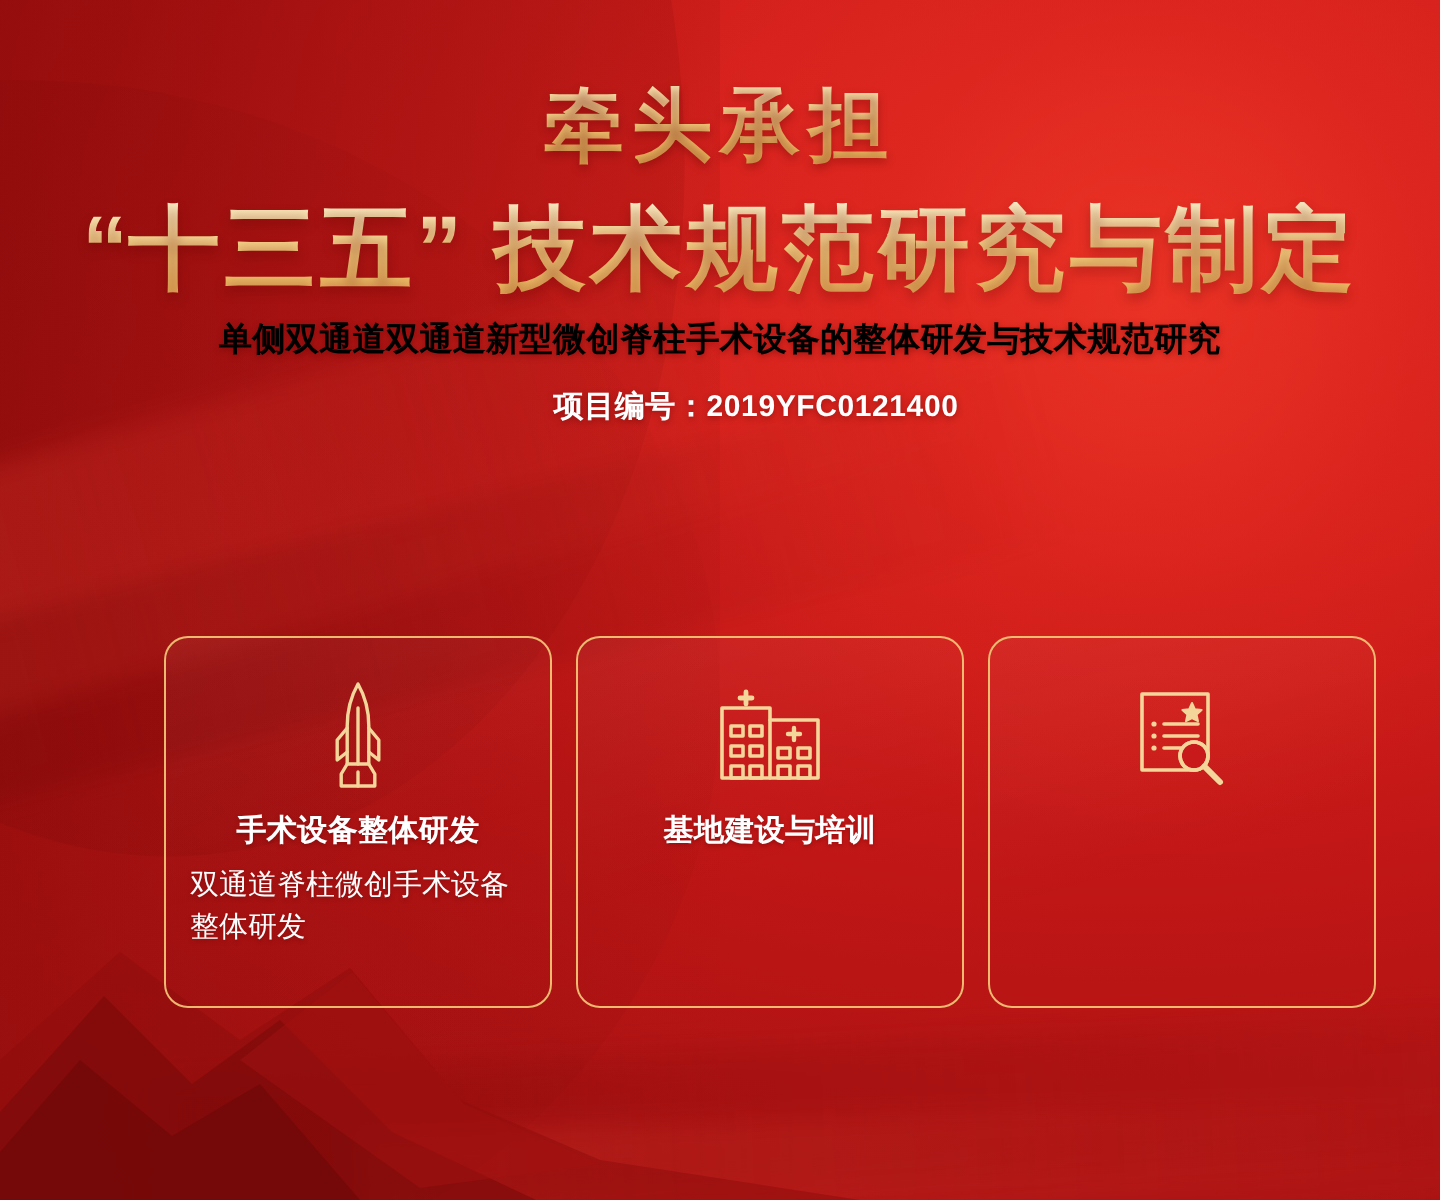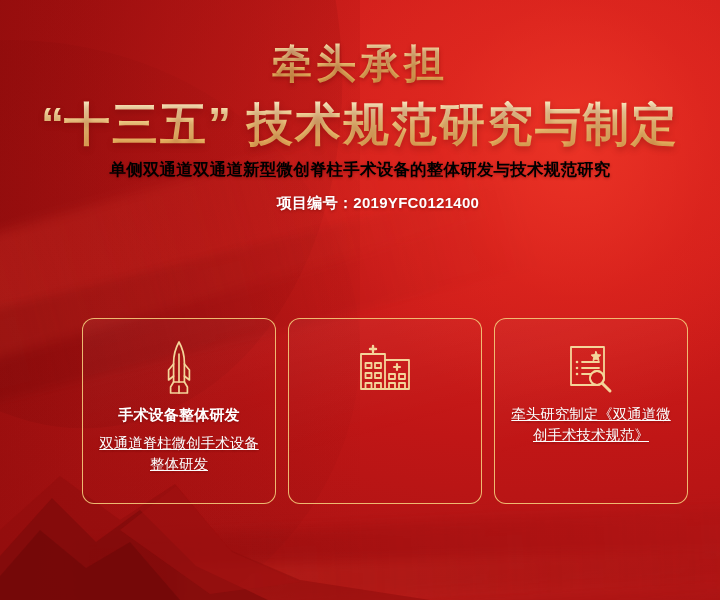--- a/index.html
+++ b/index.html
@@ -175,26 +175,24 @@
     margin-top: 10px;
     font-size: 15px;
     font-weight: bold;
     color: #ffffff;
     letter-spacing: 0.2px;
     text-shadow: 0 1px 2px rgba(90,0,0,0.4);
   }
   .card-desc {
     margin-top: 8px;
     width: 168px;
-    text-align: center;
     font-size: 14.5px;
     line-height: 21px;
     color: #fdfdfd;
     text-shadow: 0 1px 2px rgba(90,0,0,0.4);
-    text-decoration: underline;
   }
 </style>
 </head>
 <body>
 
 <div id="poster">
 
   <div class="bg-base"></div>
   <div class="bg-right-glow"></div>
   <div class="bg-left-dark"></div>
@@ -248,35 +246,35 @@
           <rect x="7.5" y="29" width="6" height="5"></rect>
           <rect x="17" y="29" width="6" height="5"></rect>
           <rect x="7.5" y="39" width="6" height="6"></rect>
           <rect x="17" y="39" width="6" height="6"></rect>
           <rect x="31" y="30" width="6" height="5"></rect>
           <rect x="41" y="30" width="6" height="5"></rect>
           <rect x="31" y="39" width="6" height="6"></rect>
           <rect x="41" y="39" width="6" height="6"></rect>
         </svg>
       </div>
+      <div class="card-title">基地建设与培训</div>
     </div>
 
     <div class="card">
       <div class="card-icon">
         <svg width="50" height="52" viewBox="0 0 50 52" fill="none" stroke="#f4d59a" stroke-width="1.8" stroke-linejoin="round" stroke-linecap="round">
           <path d="M5 5 L38 5 L38 36 C38 40 35 43 31 43 L5 43 Z"></path>
           <path d="M30 9.5 L31.4 12.6 L34.8 13 L32.3 15.3 L33 18.6 L30 17 L27 18.6 L27.7 15.3 L25.2 13 L28.6 12.6 Z" fill="#f4d59a" stroke-width="1"></path>
           <circle cx="11" cy="20" r="1.3" fill="#f4d59a" stroke="none"></circle>
           <circle cx="11" cy="26" r="1.3" fill="#f4d59a" stroke="none"></circle>
           <circle cx="11" cy="32" r="1.3" fill="#f4d59a" stroke="none"></circle>
           <line x1="16" y1="20" x2="33" y2="20"></line>
           <line x1="16" y1="26" x2="33" y2="26"></line>
           <line x1="16" y1="32" x2="26" y2="32"></line>
           <circle cx="31" cy="36" r="7" fill="#c81a1a"></circle>
           <circle cx="31" cy="36" r="7"></circle>
           <line x1="36.2" y1="41.2" x2="44" y2="49" stroke-width="3"></line>
         </svg>
       </div>
-      <div class="card-desc">牵头研究制定《双通道微创手术技术规范》</div>
     </div>
 
   </div>
 </div>
 
 </body></html>

